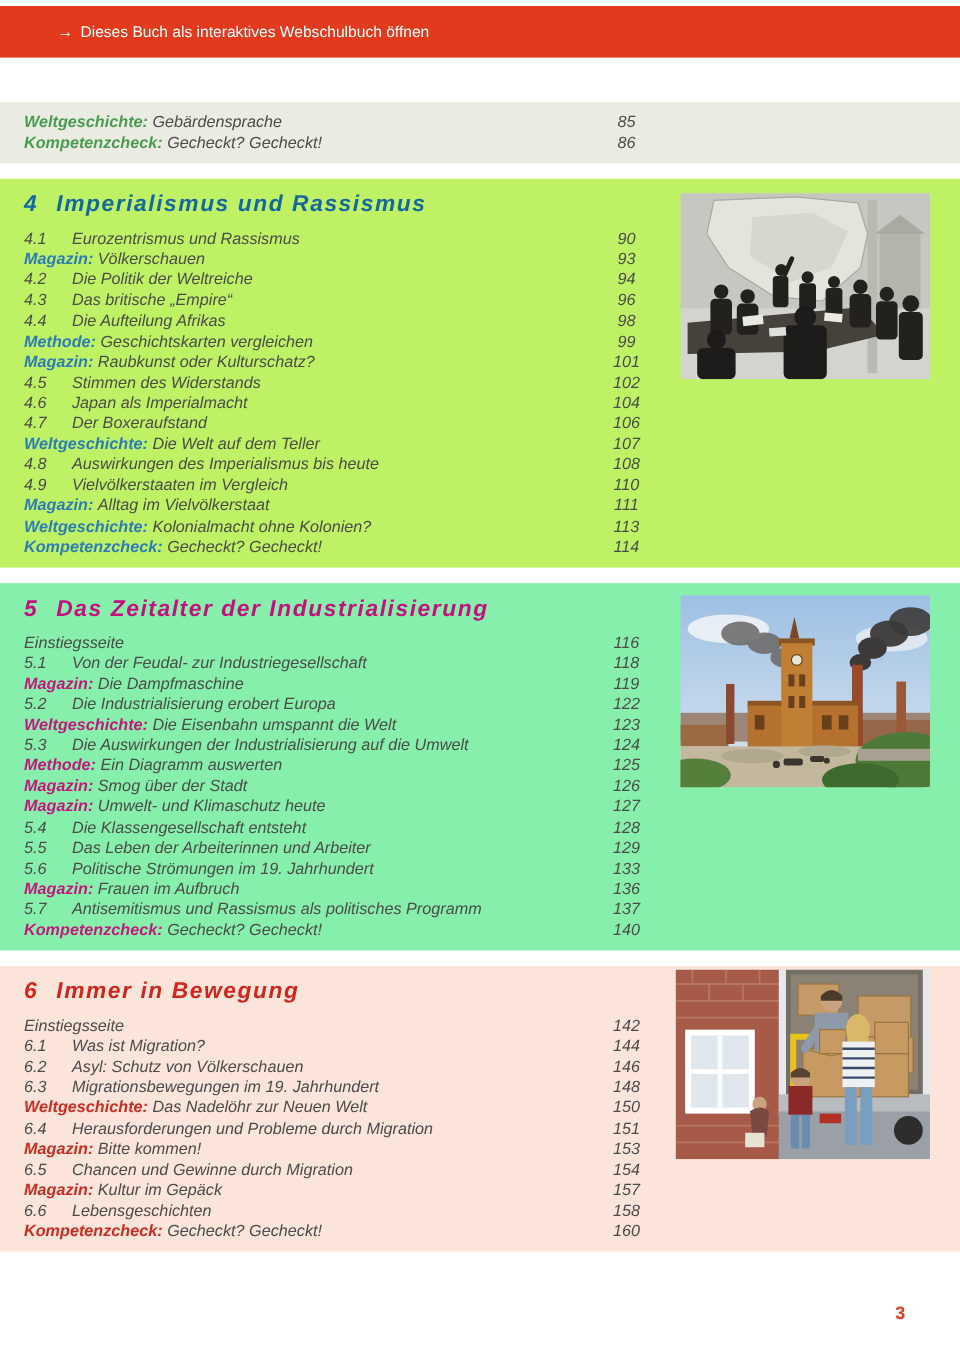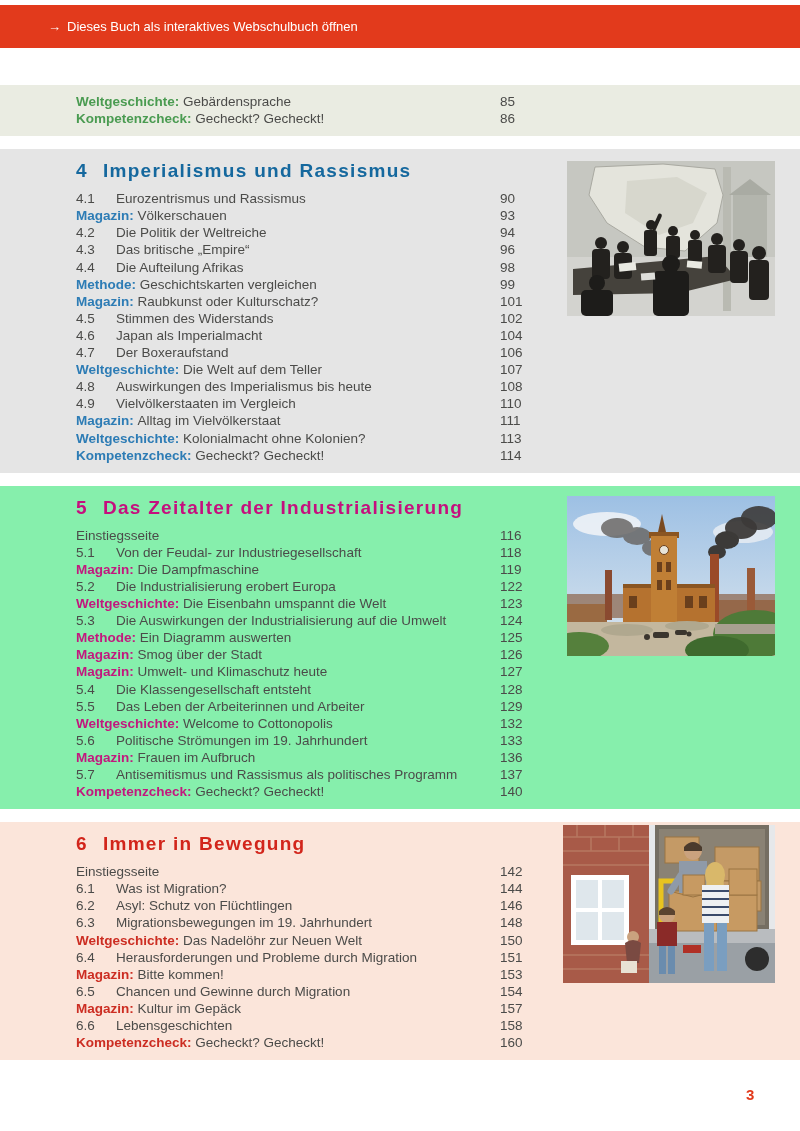--- a/index.html
+++ b/index.html
@@ -11,29 +11,29 @@
   
   .banner{
     margin-top:5px;height:43px;display:flex;align-items:center;
     padding-left:48px;box-sizing:border-box;
   }
   .banner-link{color:#ffffff;font-size:13px;text-decoration:none;display:flex;align-items:center;gap:6px;cursor:pointer;}
   .banner-link .arrow{text-decoration:none;font-size:13px;}
   .banner-link .linktext{text-underline-offset:3px;}
   
   .toc-wrap{margin-top:37px;}
-  .toc-section{position:relative;padding:8px 256px 9px 76px;margin-bottom:13px;box-sizing:border-box;}
+  .toc-section{position:relative;padding:8px 256px 9px 20px;margin-bottom:13px;box-sizing:border-box;font-style:italic;}
   .section-title{margin:3px 0 8px;font-size:19px;line-height:22px;font-weight:800;letter-spacing:1.3px;}
   .sec-num{margin-right:15px;}
   .rows{display:block;}
   .toc-row{display:flex;font-size:13.5px;line-height:17.1px;color:#4b4b49;cursor:pointer;}
   .row-main{flex:1 1 auto;white-space:nowrap;overflow:hidden;}
   .row-num{display:inline-block;width:40px;}
   .row-label{font-weight:700;}
-  .row-page{flex:0 0 44px;text-align:left;}
+  .row-page{flex:0 0 44px;text-align:center;}
   figure.section-image{position:absolute;right:25px;margin:0;line-height:0;}
   
   .page-number{position:absolute;left:746px;top:1086px;font-size:15px;font-weight:800;}
 </style>
 </head>
 <body style="color: rgb(75, 75, 73); background: rgb(255, 255, 255);">
 
 <div class="banner" style="background: rgb(226, 58, 28);">
   <a class="banner-link" style="color: rgb(255, 255, 255);">
     <span class="arrow">→</span>
@@ -47,21 +47,21 @@
         <div class="toc-row">
           <span class="row-main"><span class="row-label" style="color: rgb(74, 155, 81);">Weltgeschichte: </span><span>Gebärdensprache</span></span>
           <span class="row-page">85</span>
         </div>
         <div class="toc-row">
           <span class="row-main"><span class="row-label" style="color: rgb(74, 155, 81);">Kompetenzcheck: </span><span>Gecheckt? Gecheckt!</span></span>
           <span class="row-page">86</span>
         </div>
       </div>
     </section>
-    <section class="toc-section" style="background: #e5e5e5;">
+    <section class="toc-section" style="background: #bef264;">
       <h2 class="section-title" style="color: rgb(21, 104, 158);"><span class="sec-num">4</span><span>Imperialismus und Rassismus</span></h2>
       <div class="rows">
         <div class="toc-row">
           <span class="row-main"><span class="row-num">4.1</span><span>Eurozentrismus und Rassismus</span></span>
           <span class="row-page">90</span>
         </div>
         <div class="toc-row">
           <span class="row-main"><span class="row-label" style="color: rgb(45, 124, 181);">Magazin: </span><span>Völkerschauen</span></span>
           <span class="row-page">93</span>
         </div>
@@ -202,24 +202,20 @@
         </div>
         <div class="toc-row">
           <span class="row-main"><span class="row-num">5.4</span><span>Die Klassengesellschaft entsteht</span></span>
           <span class="row-page">128</span>
         </div>
         <div class="toc-row">
           <span class="row-main"><span class="row-num">5.5</span><span>Das Leben der Arbeiterinnen und Arbeiter</span></span>
           <span class="row-page">129</span>
         </div>
         <div class="toc-row">
-          <span class="row-main"><span class="row-label" style="color: rgb(194, 24, 126);">Weltgeschichte: </span><span>Welcome to Cottonopolis</span></span>
-          <span class="row-page">132</span>
-        </div>
-        <div class="toc-row">
           <span class="row-main"><span class="row-num">5.6</span><span>Politische Strömungen im 19. Jahrhundert</span></span>
           <span class="row-page">133</span>
         </div>
         <div class="toc-row">
           <span class="row-main"><span class="row-label" style="color: rgb(194, 24, 126);">Magazin: </span><span>Frauen im Aufbruch</span></span>
           <span class="row-page">136</span>
         </div>
         <div class="toc-row">
           <span class="row-main"><span class="row-num">5.7</span><span>Antisemitismus und Rassismus als politisches Programm</span></span>
           <span class="row-page">137</span>
@@ -296,21 +292,21 @@
       <div class="rows">
         <div class="toc-row">
           <span class="row-main"><span>Einstiegsseite</span></span>
           <span class="row-page">142</span>
         </div>
         <div class="toc-row">
           <span class="row-main"><span class="row-num">6.1</span><span>Was ist Migration?</span></span>
           <span class="row-page">144</span>
         </div>
         <div class="toc-row">
-          <span class="row-main"><span class="row-num">6.2</span><span>Asyl: Schutz von Flüchtlingen</span></span>
+          <span class="row-main"><span class="row-num">6.2</span><span>Asyl: Schutz von Völkerschauen</span></span>
           <span class="row-page">146</span>
         </div>
         <div class="toc-row">
           <span class="row-main"><span class="row-num">6.3</span><span>Migrationsbewegungen im 19. Jahrhundert</span></span>
           <span class="row-page">148</span>
         </div>
         <div class="toc-row">
           <span class="row-main"><span class="row-label" style="color: rgb(204, 45, 34);">Weltgeschichte: </span><span>Das Nadelöhr zur Neuen Welt</span></span>
           <span class="row-page">150</span>
         </div>

